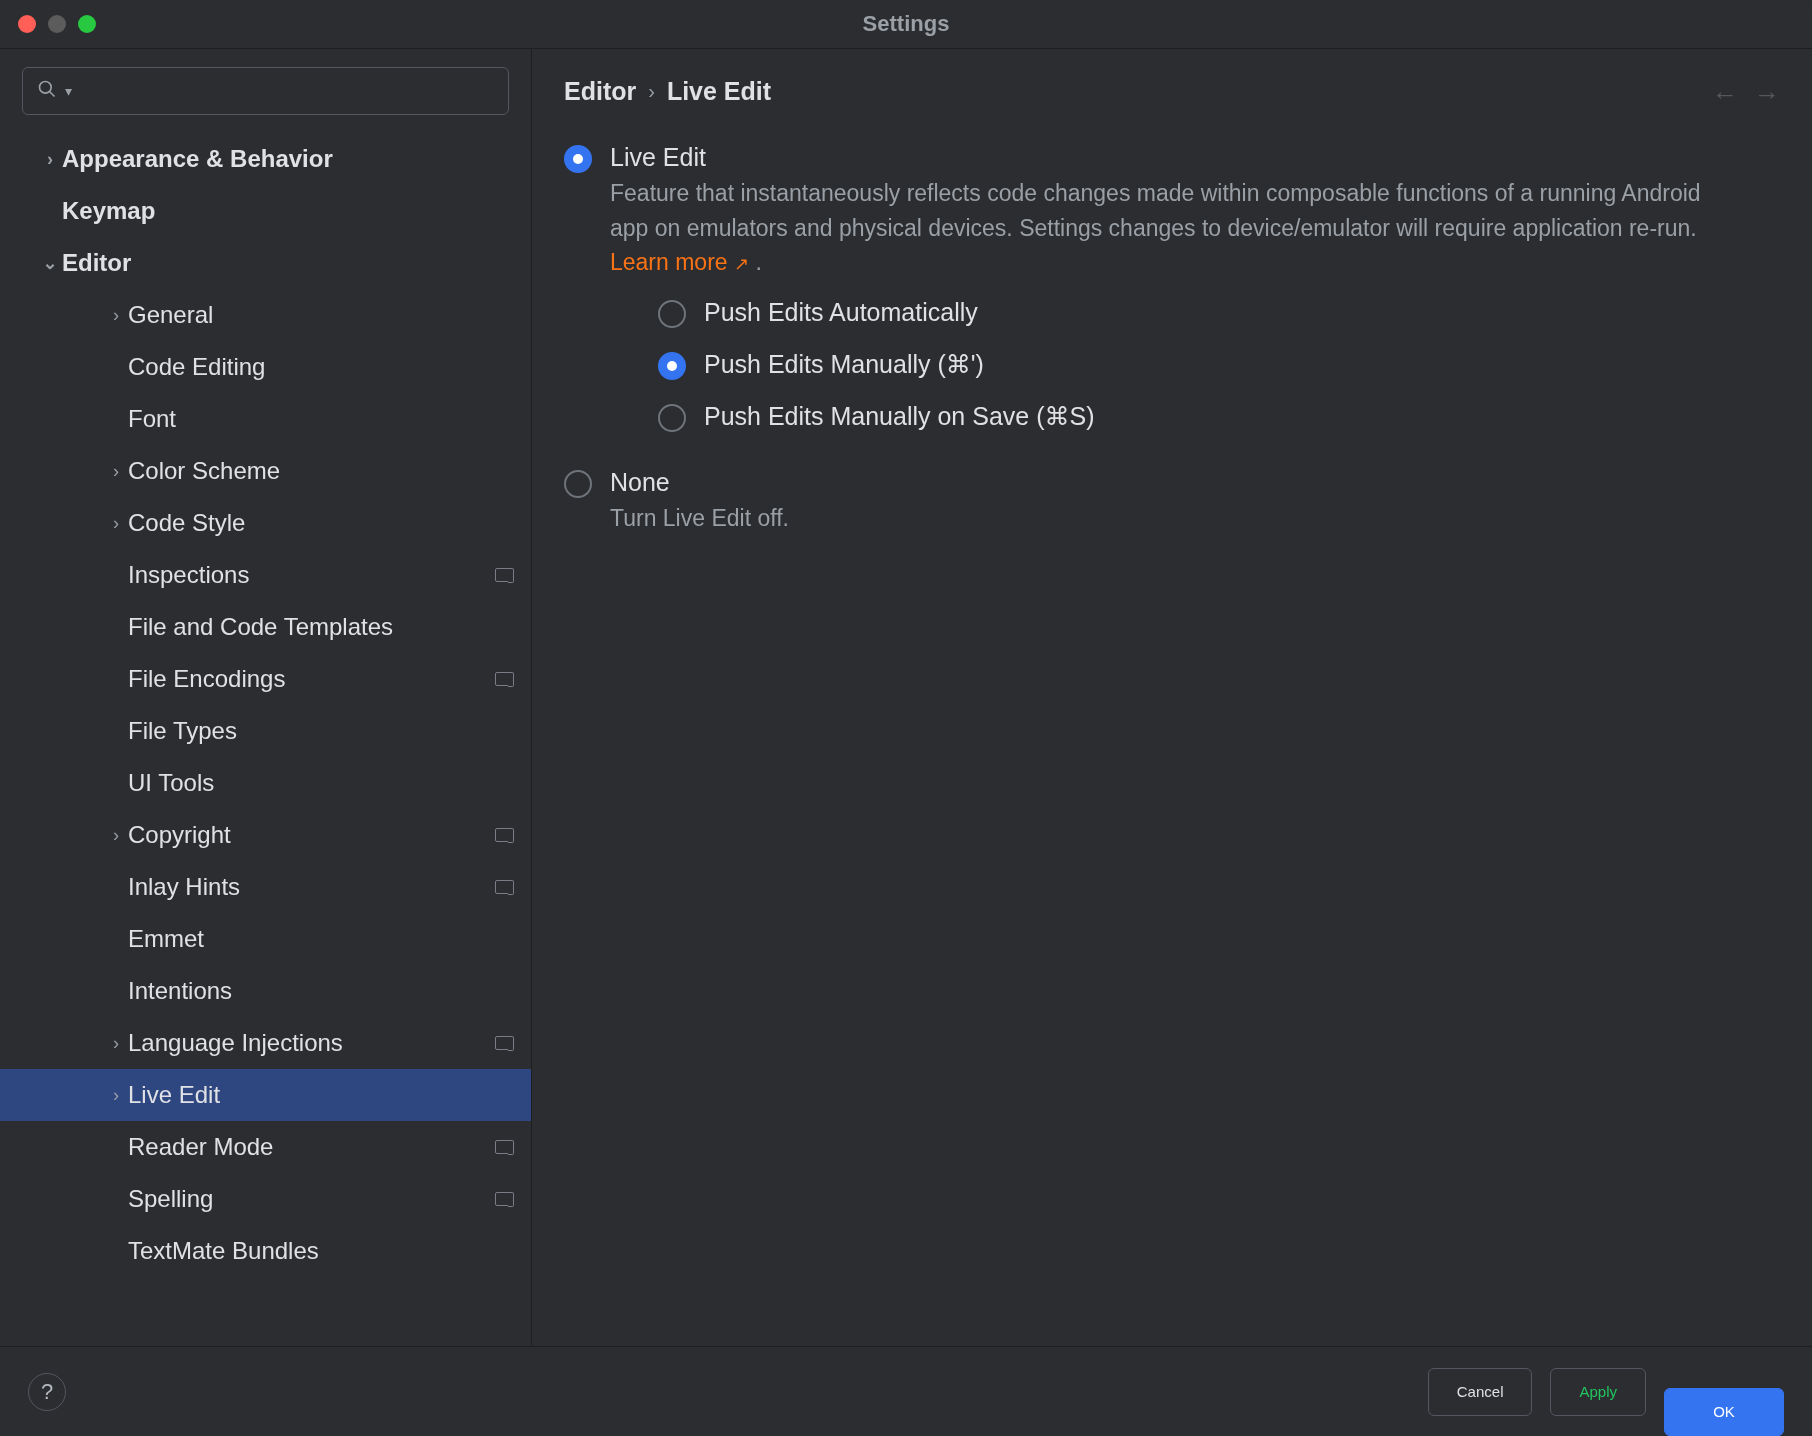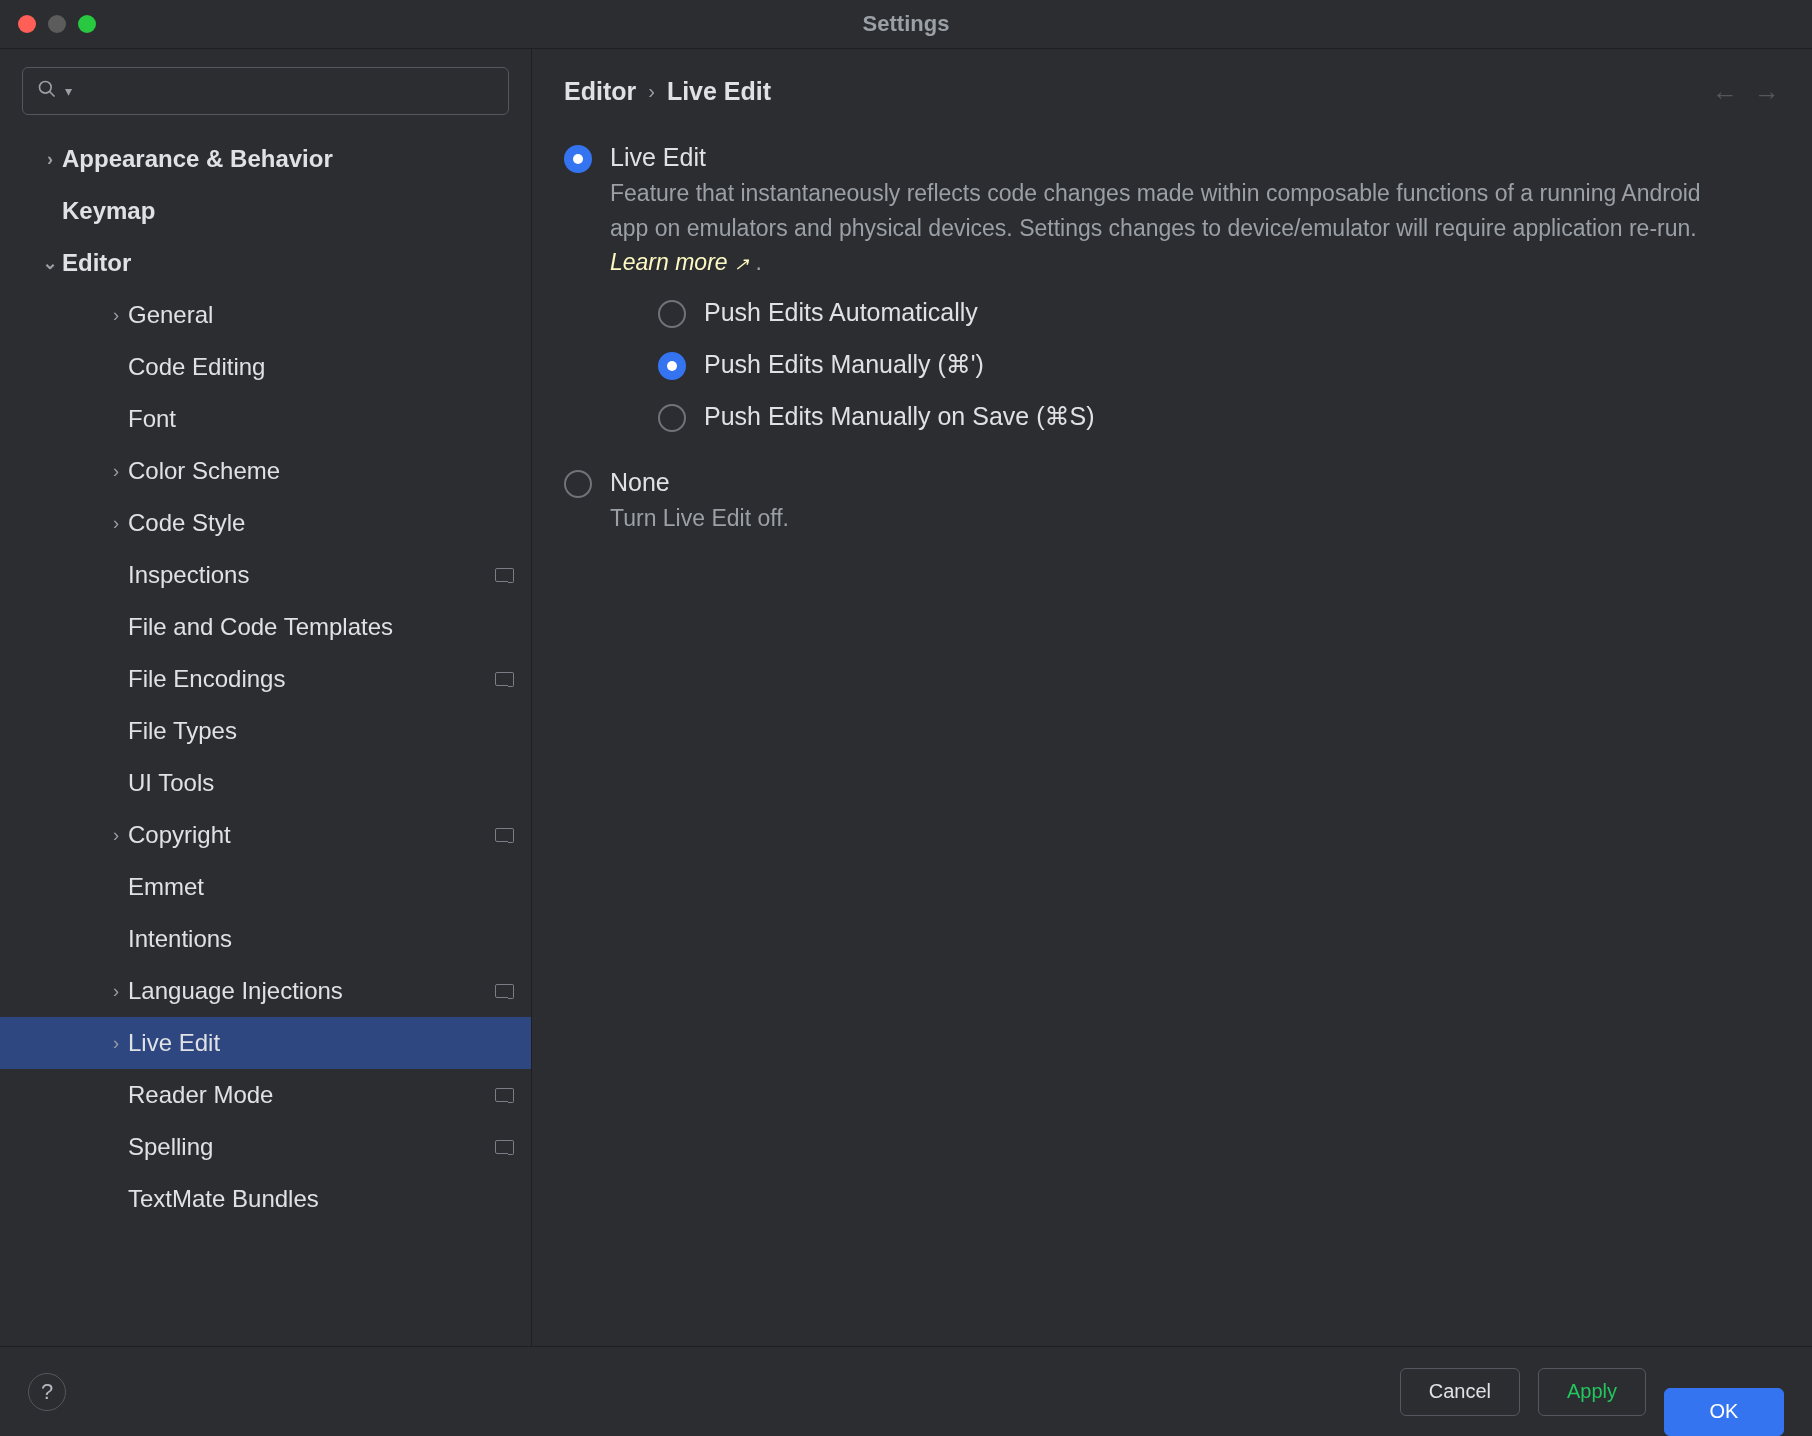--- a/index.html
+++ b/index.html
@@ -90,40 +90,40 @@
   .opt { display:flex; gap:18px; padding:0 0 8px 0; }
   .radio {
     width:28px; height:28px; border-radius:50%;
     border:2px solid #6f737a; flex-shrink:0; margin-top:2px;
     display:flex; align-items:center; justify-content:center;
   }
   .radio.checked { border-color:#3574f0; background:#3574f0; }
   .radio.checked::after { content:""; width:10px; height:10px; border-radius:50%; background:#fff; }
   .opt-title { font-size:25px; color:#dfe1e5; }
   .opt-desc { font-size:23px; line-height:1.5; color:#9aa0a6; margin-top:4px; max-width:1120px; }
-  .opt-desc a { color:#fef9c3; text-decoration:none;font-style:italic; }
+  .opt-desc a { color:#f97316; text-decoration:none; }
   .opt-desc .ext { font-size:18px; }
   .suboptions { padding-left:48px; padding-top:18px; display:flex; flex-direction:column; gap:22px; }
   .subopt { display:flex; align-items:center; gap:18px; }
   .none-block { margin-top:28px; }
 
   
   .footer {
     height:90px; border-top:1px solid #1e1f22;
     display:flex; align-items:center; padding:0 28px;
   }
   .help {
     width:38px; height:38px; border:1.5px solid #555760; border-radius:50%;
     display:flex; align-items:center; justify-content:center;
     color:#b4b8bf; font-size:22px; cursor:pointer;
   }
   .footer .spacer { flex:1; }
   .btn {
     height:48px; padding:4px 28px; border-radius:6px;
-    font-size:20px; cursor:pointer;
+    font-size:15px; cursor:pointer;
     display:flex; align-items:center; justify-content:center;
     border:1px solid #555760; background:#2b2d30; color:#dfe1e5;
     margin-left:18px;
   }
   .btn.disabled { color:#22c55e; cursor:default; }
   .btn.primary { background:#3574f0; border-color:#3574f0; color:#fff; min-width:120px;margin-top:40px; }
 </style>
 </head>
 <body>
 
@@ -204,20 +204,25 @@
             <span class="chev hidden"></span>
             <span class="label">File Types</span>
           </div>
           <div class="item depth2">
             <span class="chev hidden"></span>
             <span class="label">UI Tools</span>
           </div>
           <div class="item depth2">
             <span class="chev">›</span>
             <span class="label">Copyright</span>
+            <span class="badge"></span>
+          </div>
+          <div class="item depth2">
+            <span class="chev hidden"></span>
+            <span class="label">Inlay Hints</span>
             <span class="badge"></span>
           </div>
           <div class="item depth2">
             <span class="chev hidden"></span>
             <span class="label">Emmet</span>
           </div>
           <div class="item depth2">
             <span class="chev hidden"></span>
             <span class="label">Intentions</span>
           </div>

